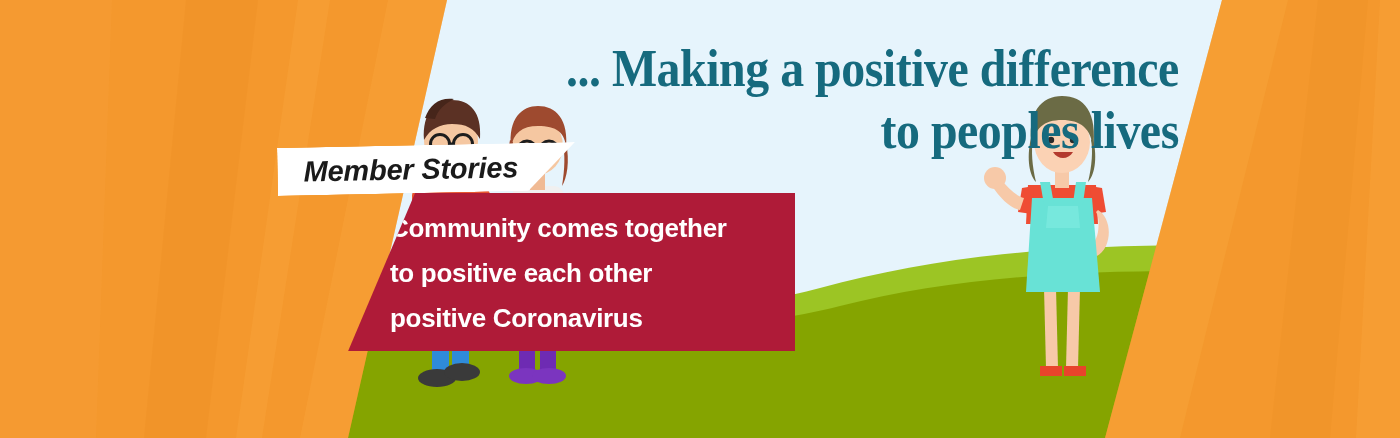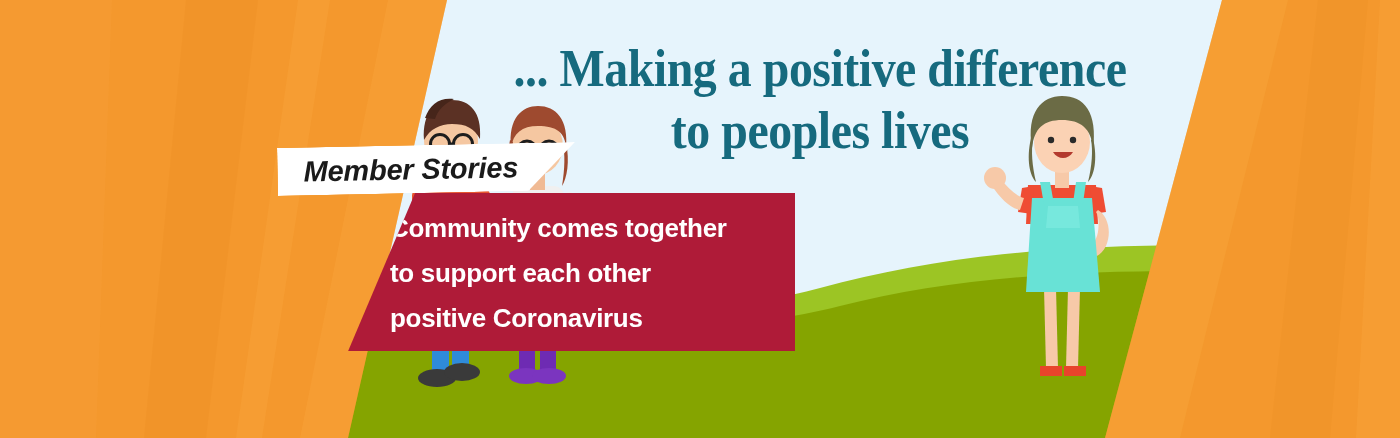--- a/index.html
+++ b/index.html
@@ -79,21 +79,21 @@
     letter-spacing: -0.3px;
     white-space: nowrap;
   }
 
   
   .headline {
     position: absolute;
     left: 430px;
     top: 38px;
     width: 780px;
-    text-align: center;
+    text-align: right;
     z-index: 4;
     pointer-events: none;
   }
   .headline-line {
     font-family: "Liberation Serif", serif;
     font-weight: bold;
     font-size: 52px;
     line-height: 62px;
     color: #166A7E;
     letter-spacing: -0.5px;
@@ -226,21 +226,21 @@
 
       <path d="M1222 0 L1288 0 L1180 438 L1105 438 Z" fill="#F9A63C" opacity="0.42"></path>
       <path d="M1318 0 L1368 0 L1330 438 L1270 438 Z" fill="#EE9026" opacity="0.40"></path>
       <path d="M1380 0 L1400 0 L1400 438 L1356 438 Z" fill="#F9A63C" opacity="0.40"></path>
     </svg>
   </div>
 
   <div class="story-box">
     <div class="story-lines">
       <div class="story-line">Community comes together</div>
-      <div class="story-line">to support each other</div>
+      <div class="story-line">to positive each other</div>
       <div class="story-line">positive Coronavirus</div>
     </div>
   </div>
 
   <div class="kicker">
     <span class="kicker-label">Member Stories</span>
   </div>
 
 </div>
 

